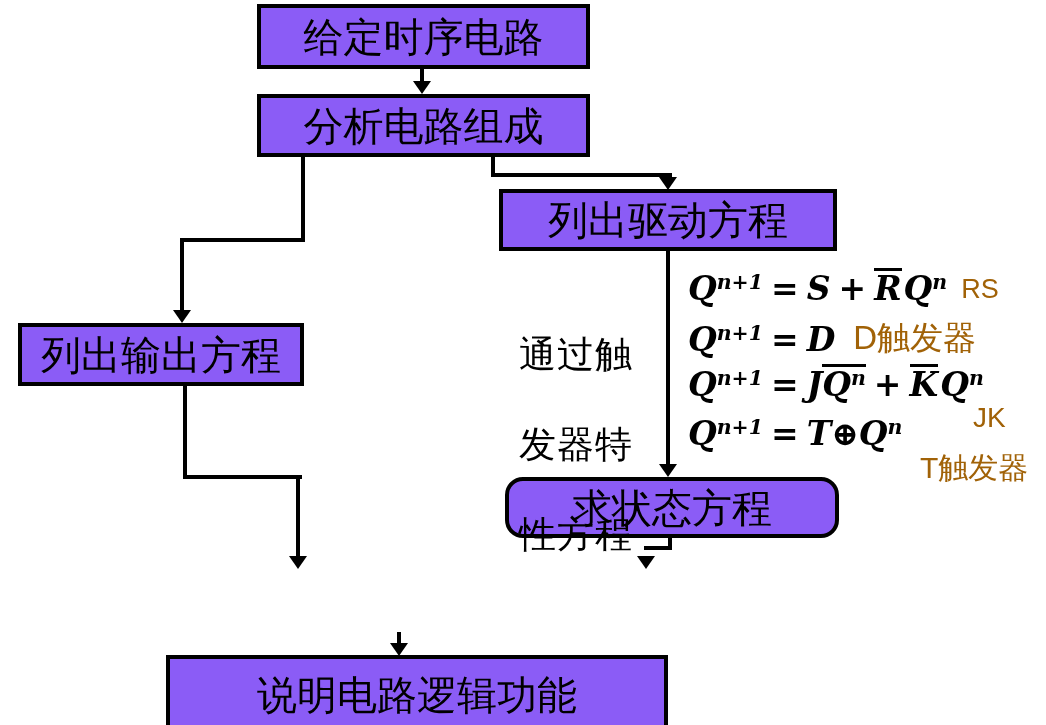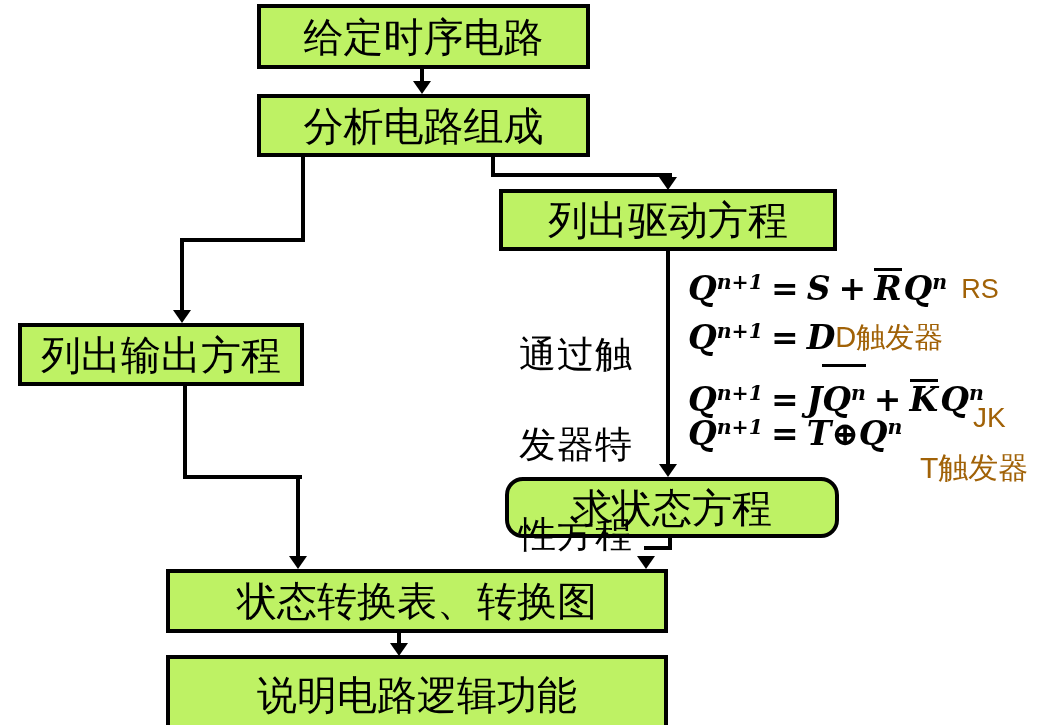--- a/index.html
+++ b/index.html
@@ -10,21 +10,21 @@
     background: #ffffff;
     font-family: "Liberation Sans", "DejaVu Sans", sans-serif;
     color: #000;
     overflow: hidden;
   }
   
   .node {
     position: absolute;
     box-sizing: border-box;
     border: 4px solid #000;
-    background: #bef264;
+    background: #8b5cf6;
     display: flex;
     align-items: center;
     justify-content: center;
     font-size: 40px;
     line-height: 1;
     white-space: nowrap;
   }
   
   .ln { position: absolute; background: #000; }
   
@@ -49,29 +49,29 @@
     font-family: "DejaVu Serif", "Liberation Serif", serif;
     font-style: italic;
     font-weight: bold;
     font-size: 33px;
     line-height: 1.2;
     white-space: nowrap;
   }
   .eq sup { font-size: 0.62em; line-height: 0; vertical-align: 0.55em; font-weight: bold; }
   .op { margin: 0 8px; }
   .ov  { display: inline-block; border-top: 3px solid #000; line-height: 1.05; padding-top: 1px; margin-right: 2px; }
-  .ovg { display: inline-block; border-top: 3px solid #000; line-height: 1.05; padding-top: 16px; }
+  .ovg { display: inline-block; border-top: 3px solid #000; line-height: 1.05; padding-top: 1px; }
   .red-label {
     color: #a16207;
     font-family: "Liberation Sans", "DejaVu Sans", sans-serif;
     font-style: normal;
     font-weight: 400;
   }
   .lbl-inline-sm { font-size: 27px; margin-left: 14px; vertical-align: 2px; }
-  .lbl-inline-md { font-size: 29px; vertical-align: 2px; }
+  .lbl-inline-md { font-size: 33px; margin-left: 18px; vertical-align: 2px; }
   .lbl-abs { position: absolute; font-size: 28px; }
 </style>
 </head>
 <body>
 
 <div id="stage">
 
   <div class="node" style="left:257px; top:4px;   width:333px; height:65px;">
     <span>给定时序电路</span>
   </div>
@@ -79,23 +79,20 @@
     <span>分析电路组成</span>
   </div>
   <div class="node" style="left:499px; top:189px; width:338px; height:62px;">
     <span>列出驱动方程</span>
   </div>
   <div class="node" style="left:18px;  top:323px; width:286px; height:63px;">
     <span>列出输出方程</span>
   </div>
   <div class="node" style="left:505px; top:477px; width:334px; height:61px;border-radius:18px;">
     <span>求状态方程</span>
-  </div>
-  <div class="node" style="left:166px; top:569px; width:502px; height:64px;">
-    <span>状态转换表、转换图</span>
   </div>
   <div class="node" style="left:166px; top:655px; width:502px; height:80px;">
     <span>说明电路逻辑功能</span>
   </div>
 
   <div class="ln" style="left:420px; top:68px; width:4px; height:16px;"></div>
   <div class="ah" style="left:413px; top:81px;"></div>
 
   <div class="ln" style="left:301px; top:155px; width:4px; height:87px;"></div>
   <div class="ln" style="left:180px; top:238px; width:125px; height:4px;"></div>

